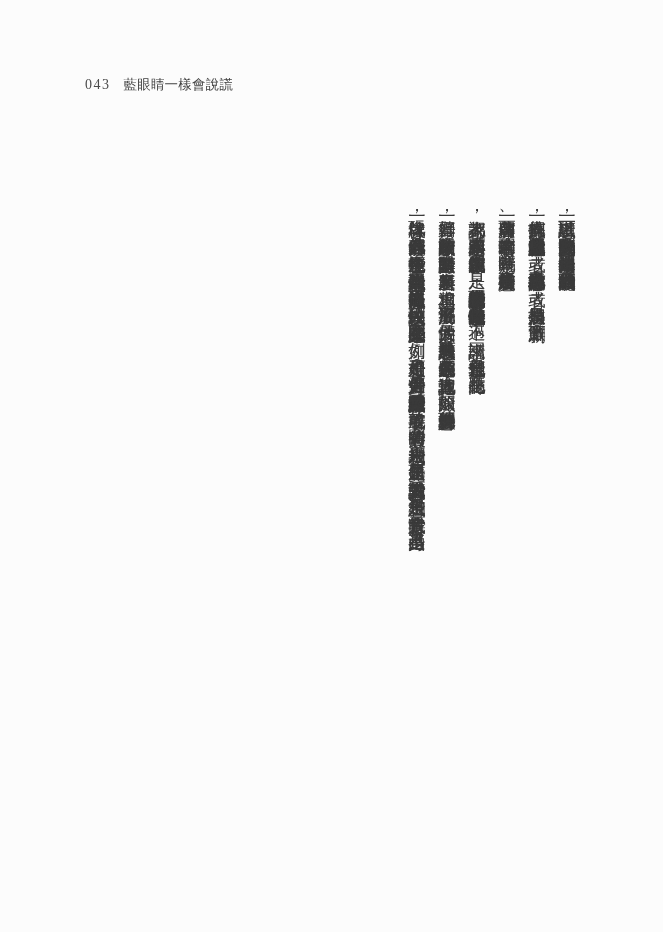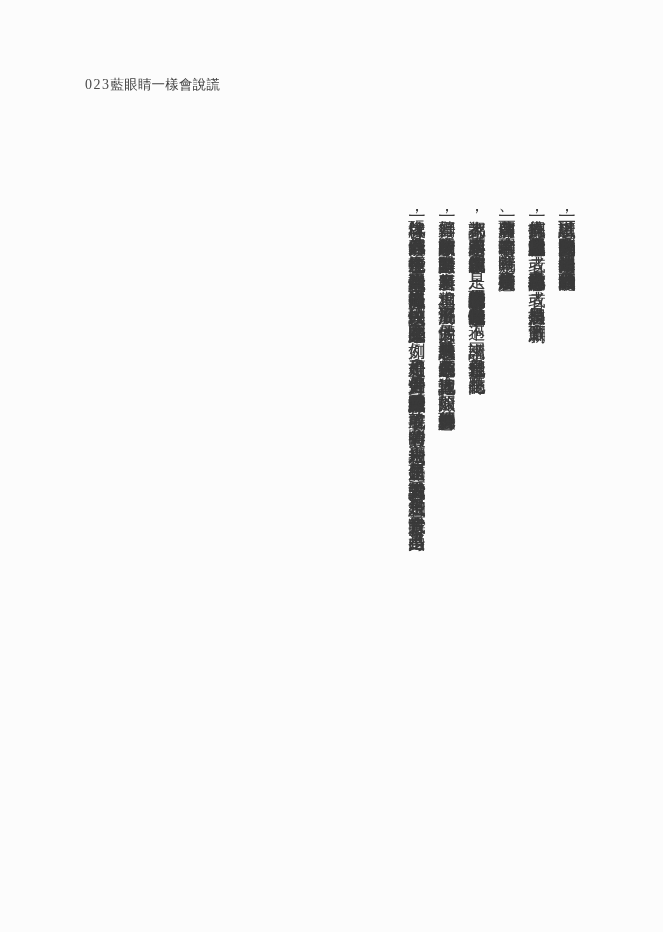--- a/index.html
+++ b/index.html
@@ -24,20 +24,21 @@
     align-items: baseline;
     color: #474747;
   }
   .folio {
     font-size: 14px;
     letter-spacing: 1.5px;
     font-variant-numeric: oldstyle-nums;
     color: #4b4b4b;
   }
   .running-title {
+    margin-left: 13px;
     font-size: 13.5px;
     letter-spacing: 0.2px;
     color: #3f3f3f;
   }
   
   .text-block {
     position: absolute;
     top: 172px;
     right: 81px;
     height: 662px;
@@ -54,21 +55,21 @@
     padding: 0;
     text-indent: 2em;
   }
 </style>
 </head>
 <body>
 
 <div class="page">
 
   <header class="running-head">
-    <span class="folio">023</span>
+    <span class="folio">043</span>
     <span class="running-title">藍眼睛一樣會說謊</span>
   </header>
 
   <main class="text-block">
     <p>讀者可以試想一下，所有胸大的金髮女郎就一定無腦嗎？開保時捷的男人年過五十後，真的就只能靠威而鋼才行嗎？</p>
     <p>一個龐克打扮的人，行為舉止就一定像一般社會大眾對龐克族的想像那樣？或者，他不過為了討女友的歡心才這樣打扮？或者，只是想換個裝扮，新鮮刺激一下？</p>
     <p>一個穿著名牌西裝、開著名貴轎車的人，就一定有錢嗎？還是只是想掩飾破產的事實？</p>
     <p>大家都認為，殺人凶手必定面露凶相，就像電視影集所演的那樣。只是，我從未在現實的殺人凶手身上看到這些想像中的長相，我也不懂什麼是殺人凶手的長相特徵，不過，話說回來，我也只是個警察，不是化妝師。</p>
     <p>一個好警察，不該被第一眼的印象所矇蔽，無論對方眼睛多麼湛藍，看起來多麼無辜。追求真相，不可沉溺於最簡單、最方便的方法。只要讀者願意鼓起勇氣，穿透人們各形各色的表象，真實地認識他人，如探險般，自然會得到許多意外的發現。</p>
     <p>就像玩牌一樣，一個人具有看穿他人的能力，在生活上也能輕鬆一些。加強識人能力不是因為懷疑，而是因為這樣可以提供一條捷徑，讓人可以較快達到目的，不必在某些問題上繞圈圈，例如：上司是否好相處？對方是否是個好伴侶？是否該繼續花時間精力跟對方保持連繫，或者乾脆放手，省得浪費時間？我是否被人利用，還是只是錯覺而已？對方的讚美是否真誠，還是只想引我上鉤？對方是否故意害我，還是身不由己？</p>

